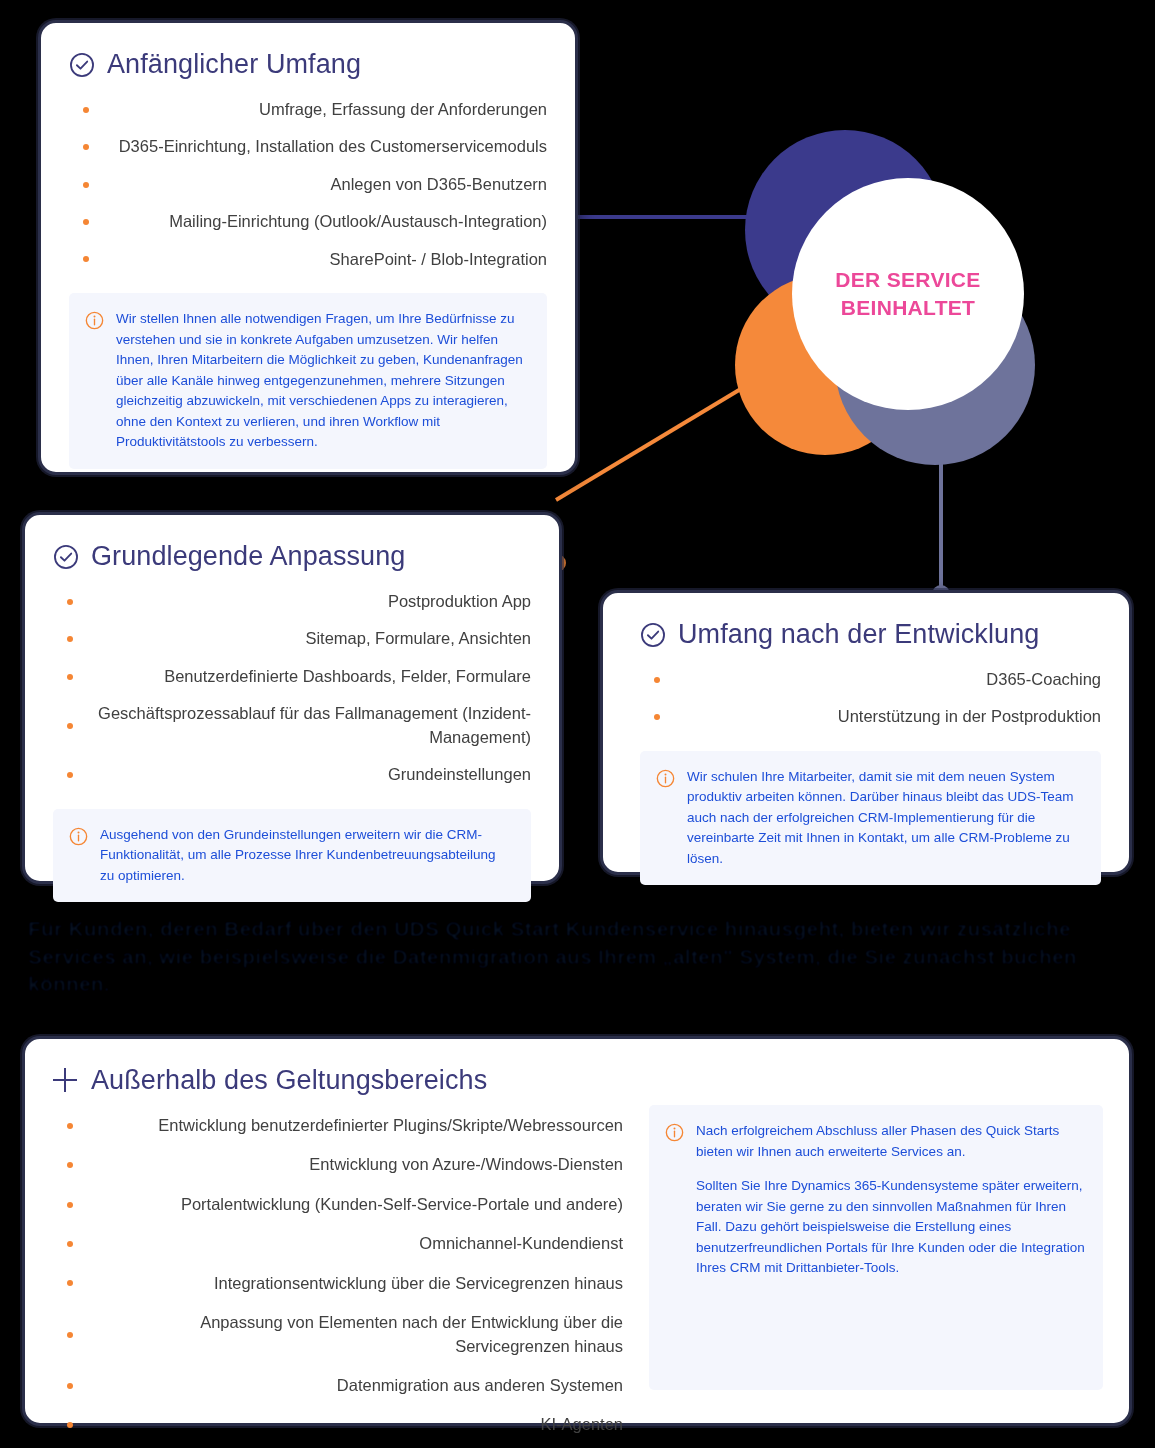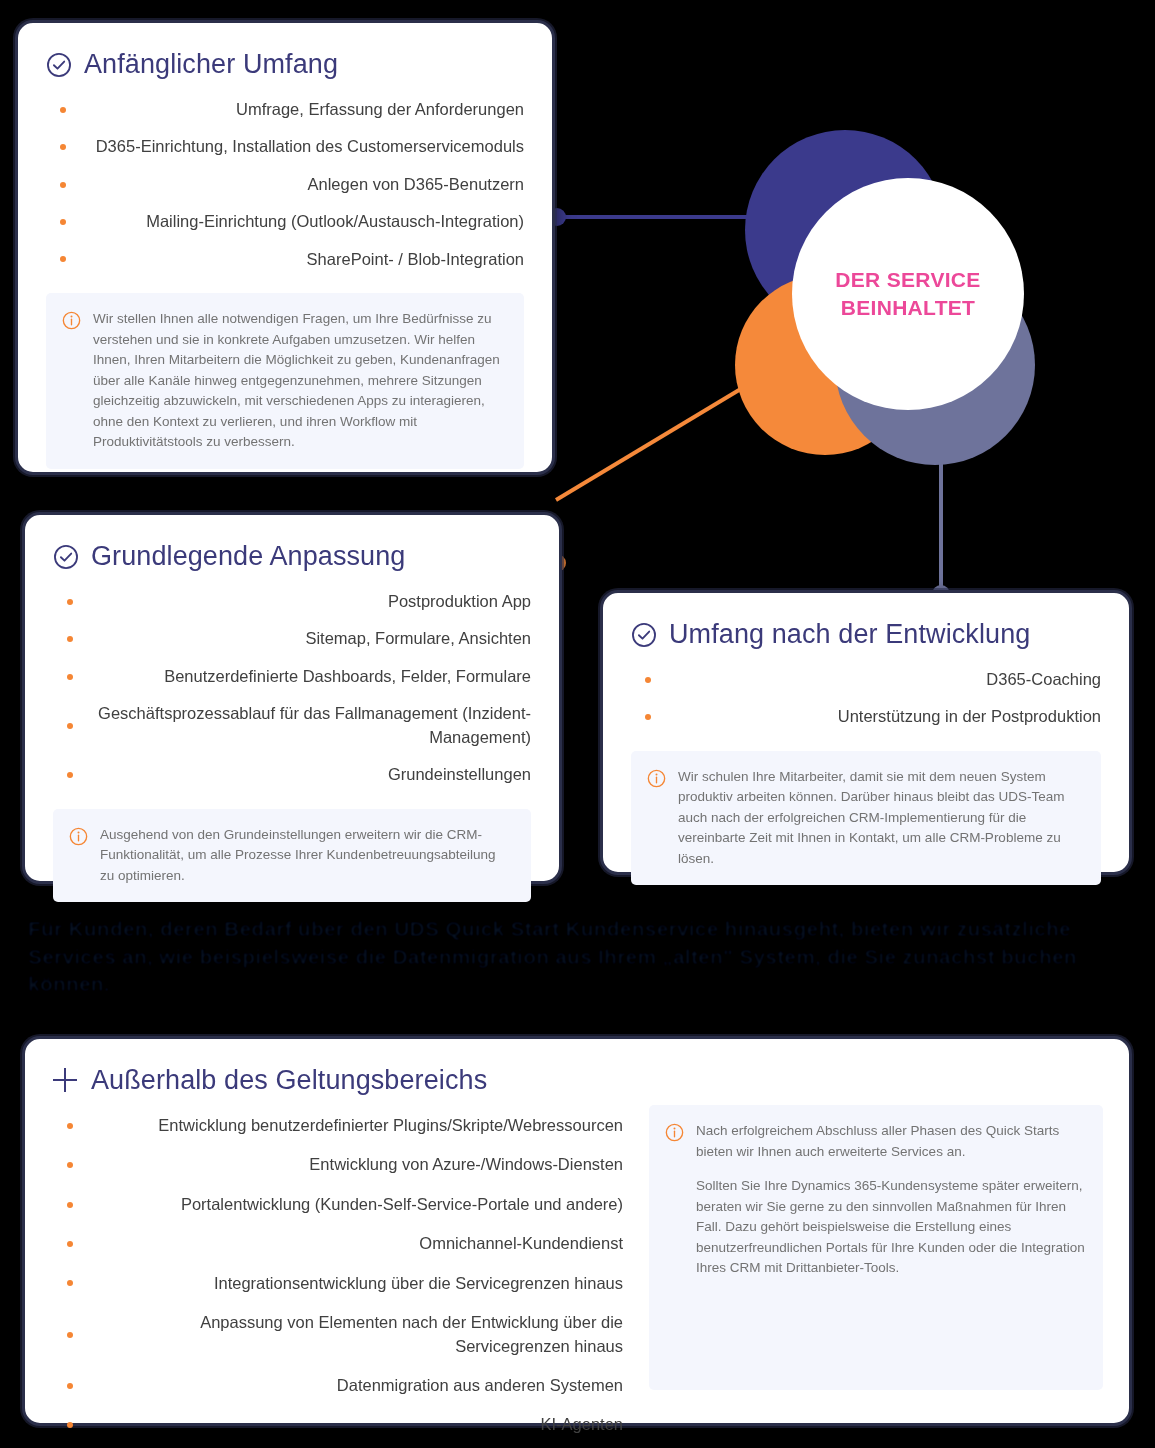--- a/index.html
+++ b/index.html
@@ -52,30 +52,30 @@
 
   .note {
     margin-top: 22px;
     background: #f4f6fd;
     border-radius: 5px;
     padding: 16px 18px 16px 16px;
     display: flex; gap: 12px; align-items: flex-start;
   }
   .note .i-icon { flex: 0 0 auto; width: 19px; height: 19px; margin-top: 2px; display:block; }
   .note p {
-    color: #737373;
+    color: #1d4ed8;
     font-size: 13.5px;
     line-height: 1.52;
   }
   .note p + p { margin-top: 14px; }
 
   
-  #card-initial-scope   { left: 15px;  top: 20px;   width: 540px; height: 455px; }
+  #card-initial-scope   { left: 38px;  top: 20px;   width: 540px; height: 455px; }
   #card-basic-custom    { left: 22px;  top: 512px;  width: 540px; height: 372px; }
-  #card-post-dev        { left: 600px; top: 590px;  width: 532px; height: 285px; }
+  #card-post-dev        { left: 600px; top: 590px;  width: 532px; height: 285px; padding-left: 9px; }
   #card-out-of-scope    { left: 22px;  top: 1036px; width: 1110px; height: 390px; }
 
   #card-out-of-scope .card-inner { display: flex; gap: 26px; padding: 26px 26px 24px 28px; }
   #card-out-of-scope .col-left  { width: 570px; }
   #card-out-of-scope .col-right { flex: 1; }
   #card-out-of-scope .note { margin-top: 40px; height: 285px; }
   #card-out-of-scope .card-title { font-size: 27px; }
   #card-out-of-scope ul.bullets li { font-size: 16.5px; margin-bottom: 16px; }
 
   .plus-icon {

